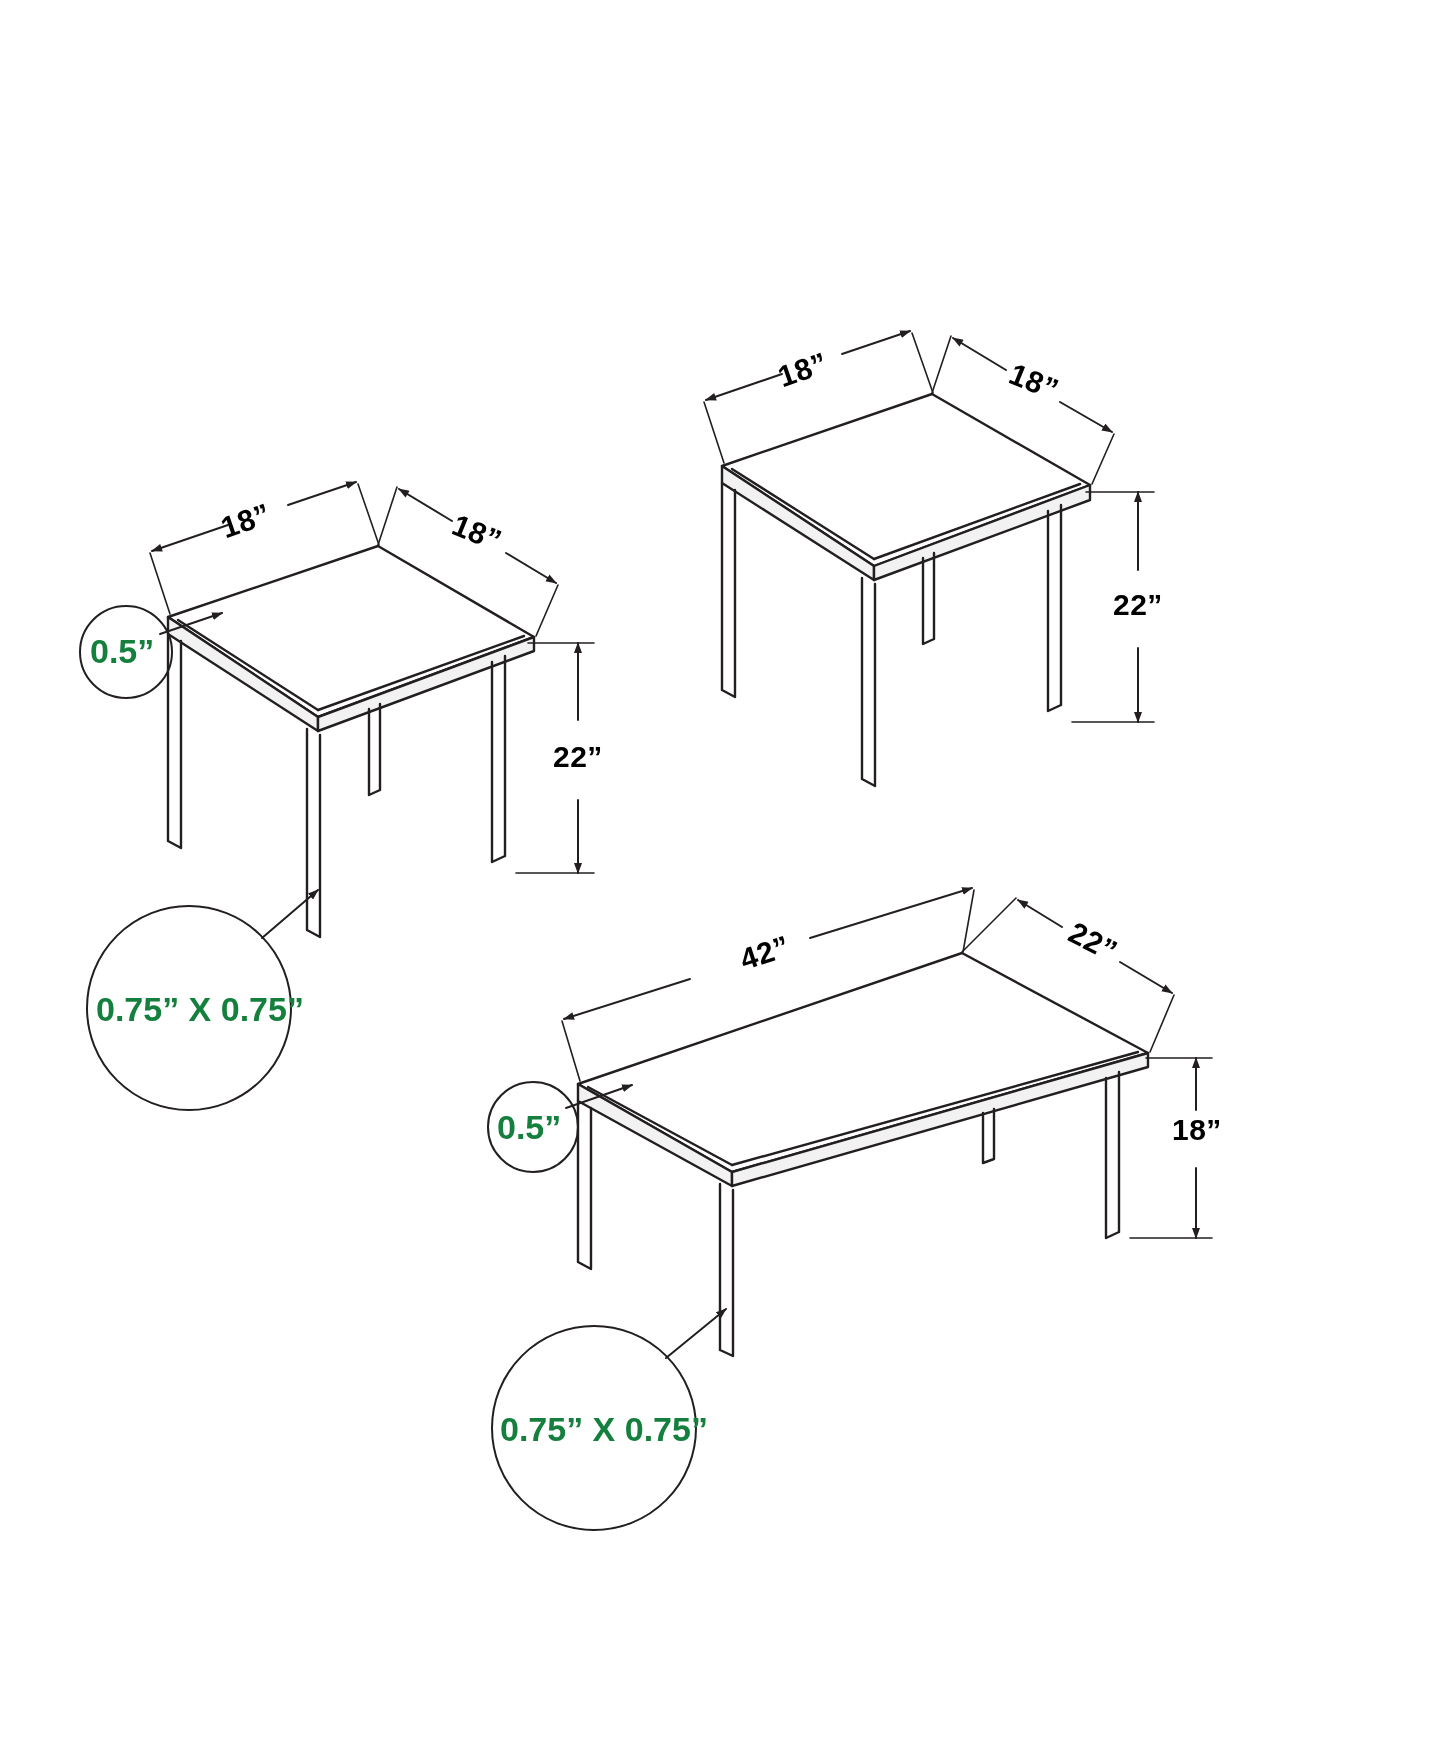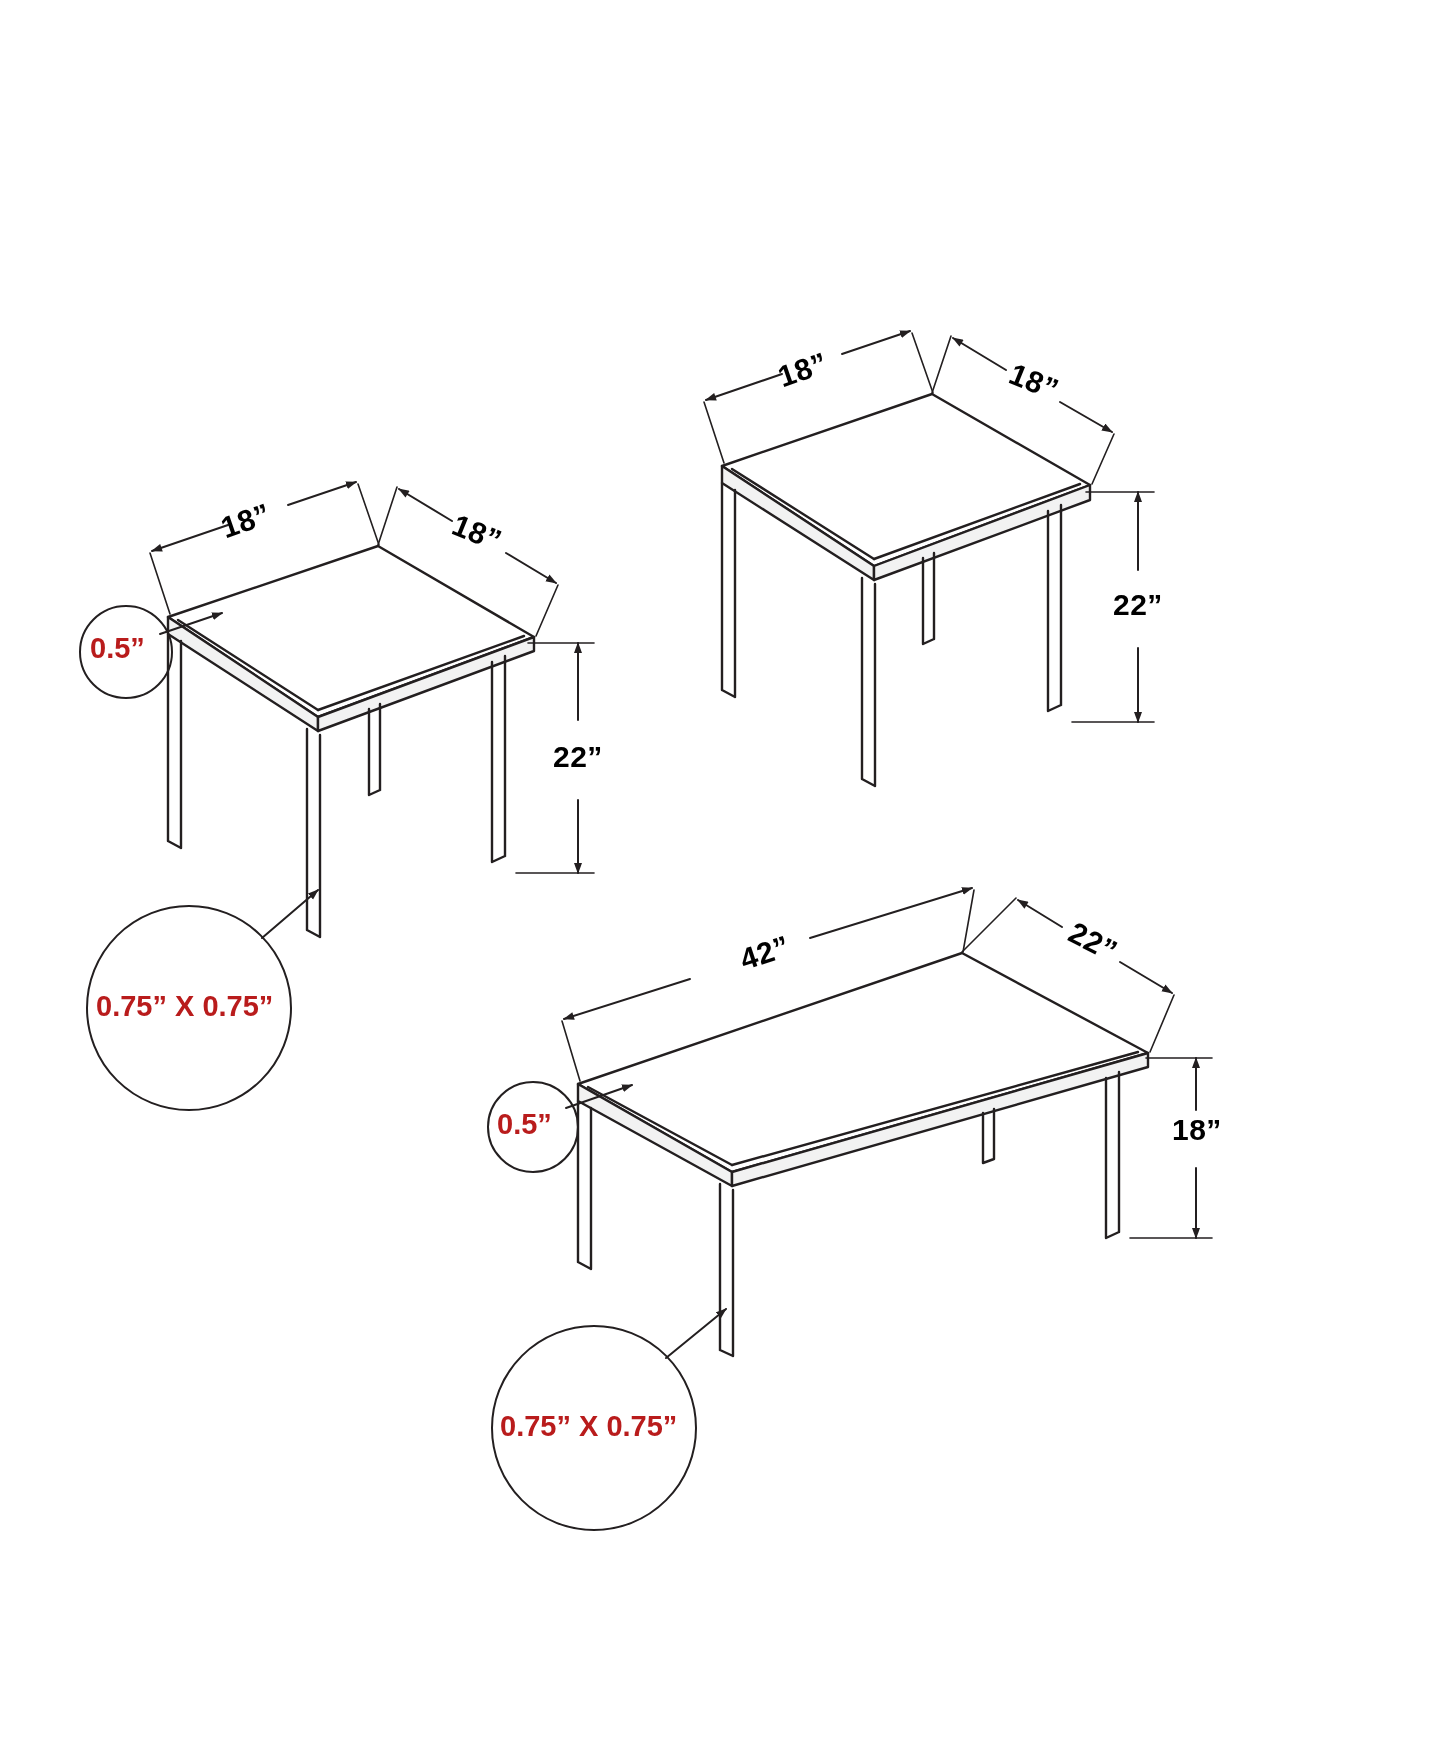--- a/index.html
+++ b/index.html
@@ -32,23 +32,23 @@
     font-family: "Liberation Sans", sans-serif;
     font-size: 30px;
     font-weight: 700;
     color: #000000;
     white-space: nowrap;
     letter-spacing: 0.5px;
   }
   .callout-label {
     position: absolute;
     font-family: "Liberation Sans", sans-serif;
-    font-size: 29px;
+    font-size: 34px;
     font-weight: 600;
-    color: #b91c1c;
+    color: #15803d;
     white-space: nowrap;
   }
 </style>
 </head>
 <body>
 
 <div id="sheet">
 
   <svg id="diagram-svg" viewBox="0 0 1445 1754">
     <defs>

